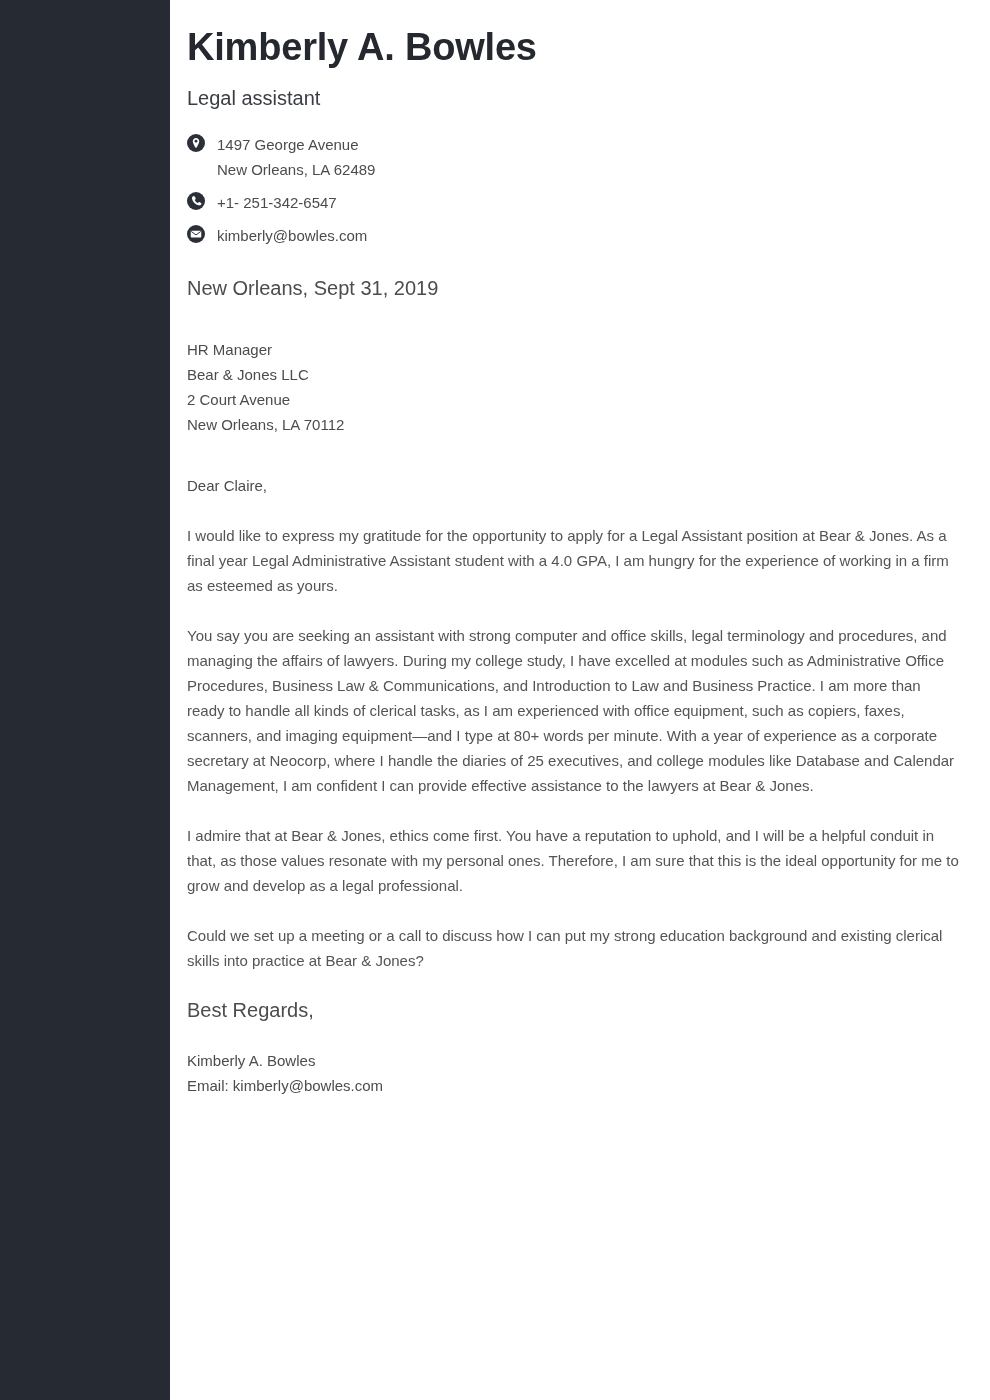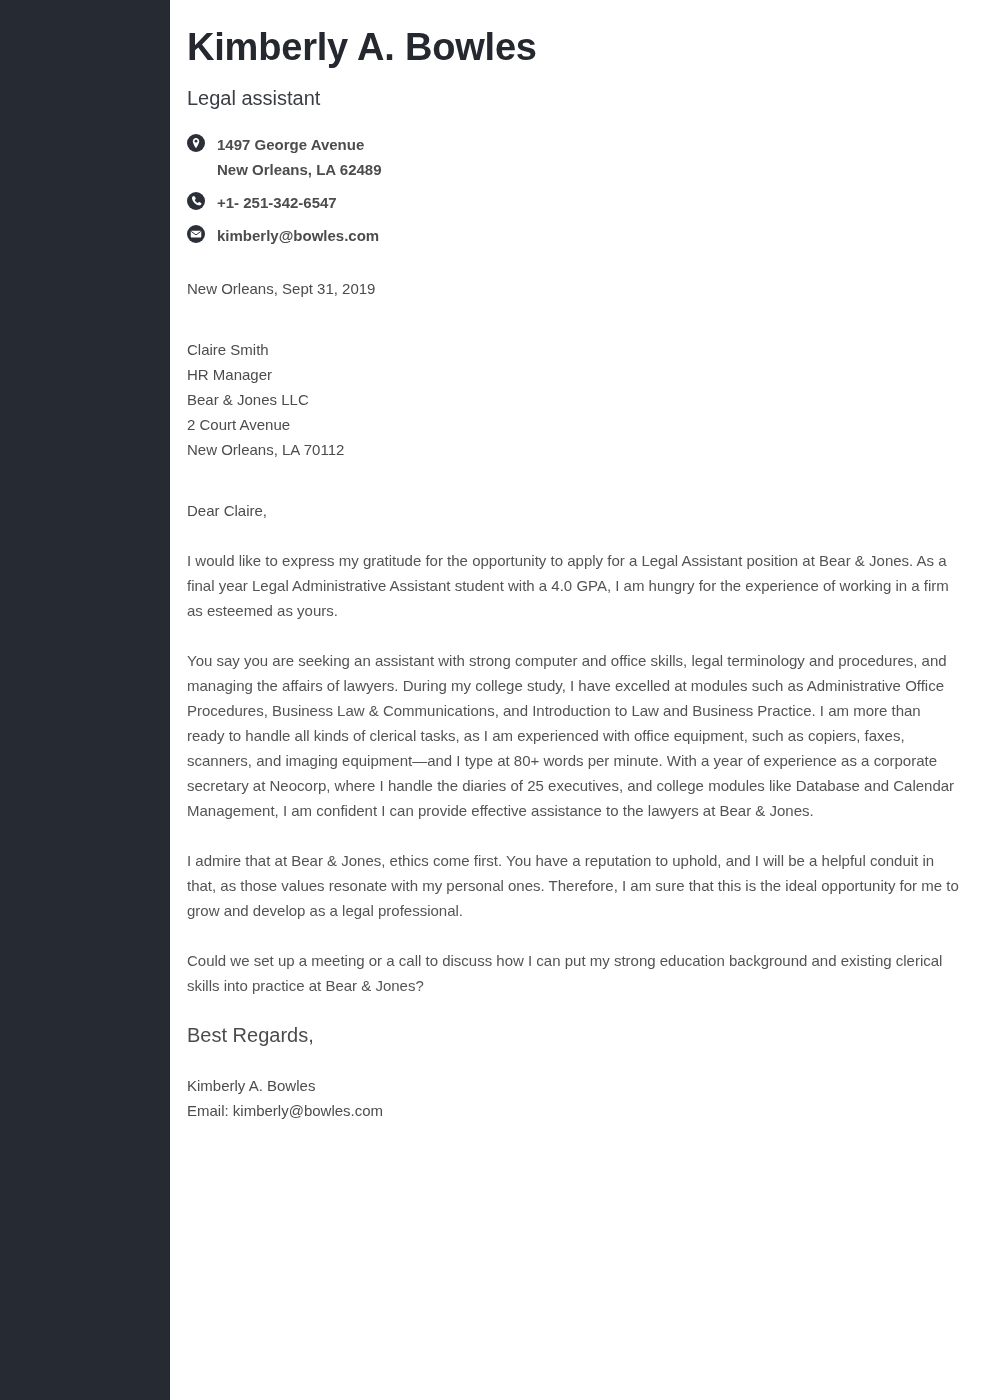--- a/index.html
+++ b/index.html
@@ -46,21 +46,20 @@
     font-size: 20px;
     font-weight: normal;
     color: #3a3d44;
     margin: 0 0 22px 0;
     line-height: 1.2;
   }
   .contact-list {
     margin: 0 0 28px 0;
     padding: 0;
     list-style: none;
-    font-weight: bold;
   }
   .contact-item {
     display: flex;
     align-items: flex-start;
     margin-bottom: 8px;
   }
   .contact-icon {
     flex: 0 0 18px;
     width: 18px;
     height: 18px;
@@ -74,21 +73,21 @@
   }
   .contact-text {
     font-size: 15px;
     color: #4c4c4c;
     line-height: 25px;
   }
   .contact-text .line {
     display: block;
   }
   .date-line {
-    font-size: 15px;
+    font-size: 20px;
     color: #4c4c4c;
     line-height: 25px;
     margin: 0 0 36px 0;
   }
   .recipient {
     margin: 0 0 36px 0;
   }
   .recipient .line {
     display: block;
     font-size: 15px;
@@ -173,21 +172,20 @@
           <span class="contact-text">
             <span class="line">kimberly@bowles.com</span>
           </span>
         </li>
 
       </ul>
 
       <p class="date-line">New Orleans, Sept 31, 2019</p>
 
       <div class="recipient">
-        <span class="line">Claire Smith</span>
         <span class="line">HR Manager</span>
         <span class="line">Bear &amp; Jones LLC</span>
         <span class="line">2 Court Avenue</span>
         <span class="line">New Orleans, LA 70112</span>
       </div>
 
       <p class="salutation">Dear Claire,</p>
 
       <p class="body-par">I would like to express my gratitude for the opportunity to apply for a Legal Assistant position at Bear &amp; Jones. As a final year Legal Administrative Assistant student with a 4.0 GPA, I am hungry for the experience of working in a firm as esteemed as yours.</p>
       <p class="body-par">You say you are seeking an assistant with strong computer and office skills, legal terminology and procedures, and managing the affairs of lawyers. During my college study, I have excelled at modules such as Administrative Office Procedures, Business Law &amp; Communications, and Introduction to Law and Business Practice. I am more than ready to handle all kinds of clerical tasks, as I am experienced with office equipment, such as copiers, faxes, scanners, and imaging equipment—and I type at 80+ words per minute. With a year of experience as a corporate secretary at Neocorp, where I handle the diaries of 25 executives, and college modules like Database and Calendar Management, I am confident I can provide effective assistance to the lawyers at Bear &amp; Jones.</p>

